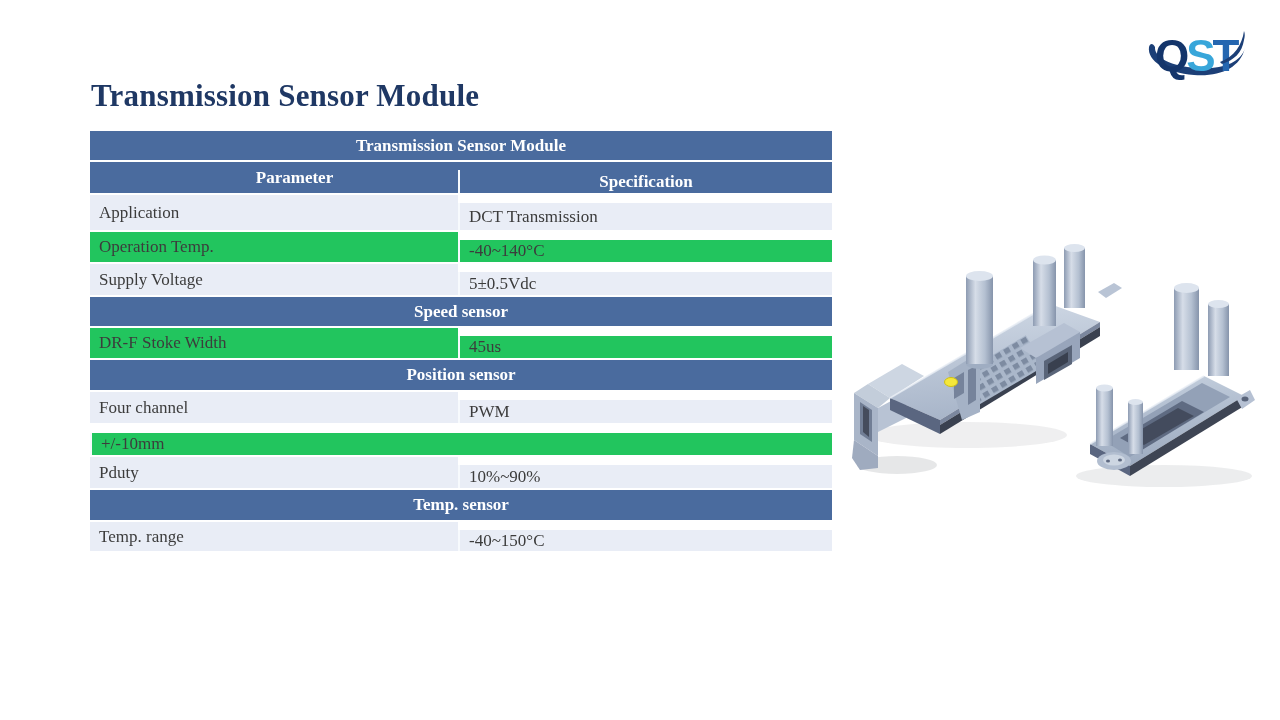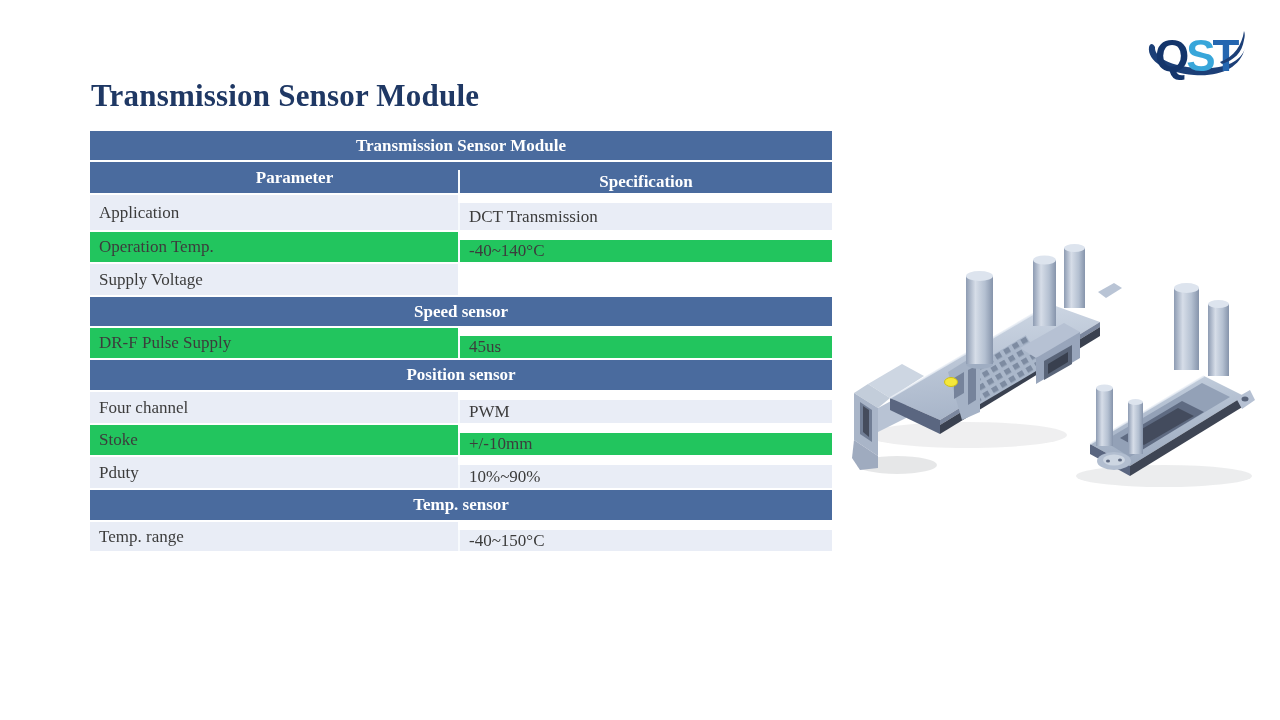--- a/index.html
+++ b/index.html
@@ -64,44 +64,44 @@
       <div class="cell-s">DCT Transmission</div>
     </div>
 
     <div class="t-row t-data bg-dark h30">
       <div class="cell-p">Operation Temp.</div>
       <div class="cell-s">-40~140°C</div>
     </div>
 
     <div class="t-row t-data bg-light h31">
       <div class="cell-p">Supply Voltage</div>
+      <div class="cell-s">5±0.5Vdc</div>
     </div>
 
     <div class="t-row t-section h29">
       <span>Speed sensor</span>
     </div>
 
 
     <div class="t-row t-data bg-dark h30">
-      <div class="cell-p">DR-F Pulse Supply</div>
+      <div class="cell-p">DR-F Stoke Width</div>
       <div class="cell-s">45us</div>
     </div>
 
 
     <div class="t-row t-section h30">
       <span>Position sensor</span>
     </div>
 
     <div class="t-row t-data bg-light h31">
       <div class="cell-p">Four channel</div>
       <div class="cell-s">PWM</div>
     </div>
 
     <div class="t-row t-data bg-dark h30">
-      <div class="cell-p">Stoke</div>
       <div class="cell-s">+/-10mm</div>
     </div>
 
     <div class="t-row t-data bg-light h31">
       <div class="cell-p">Pduty</div>
       <div class="cell-s">10%~90%</div>
     </div>
 
     <div class="t-row t-section h30">
       <span>Temp. sensor</span>

